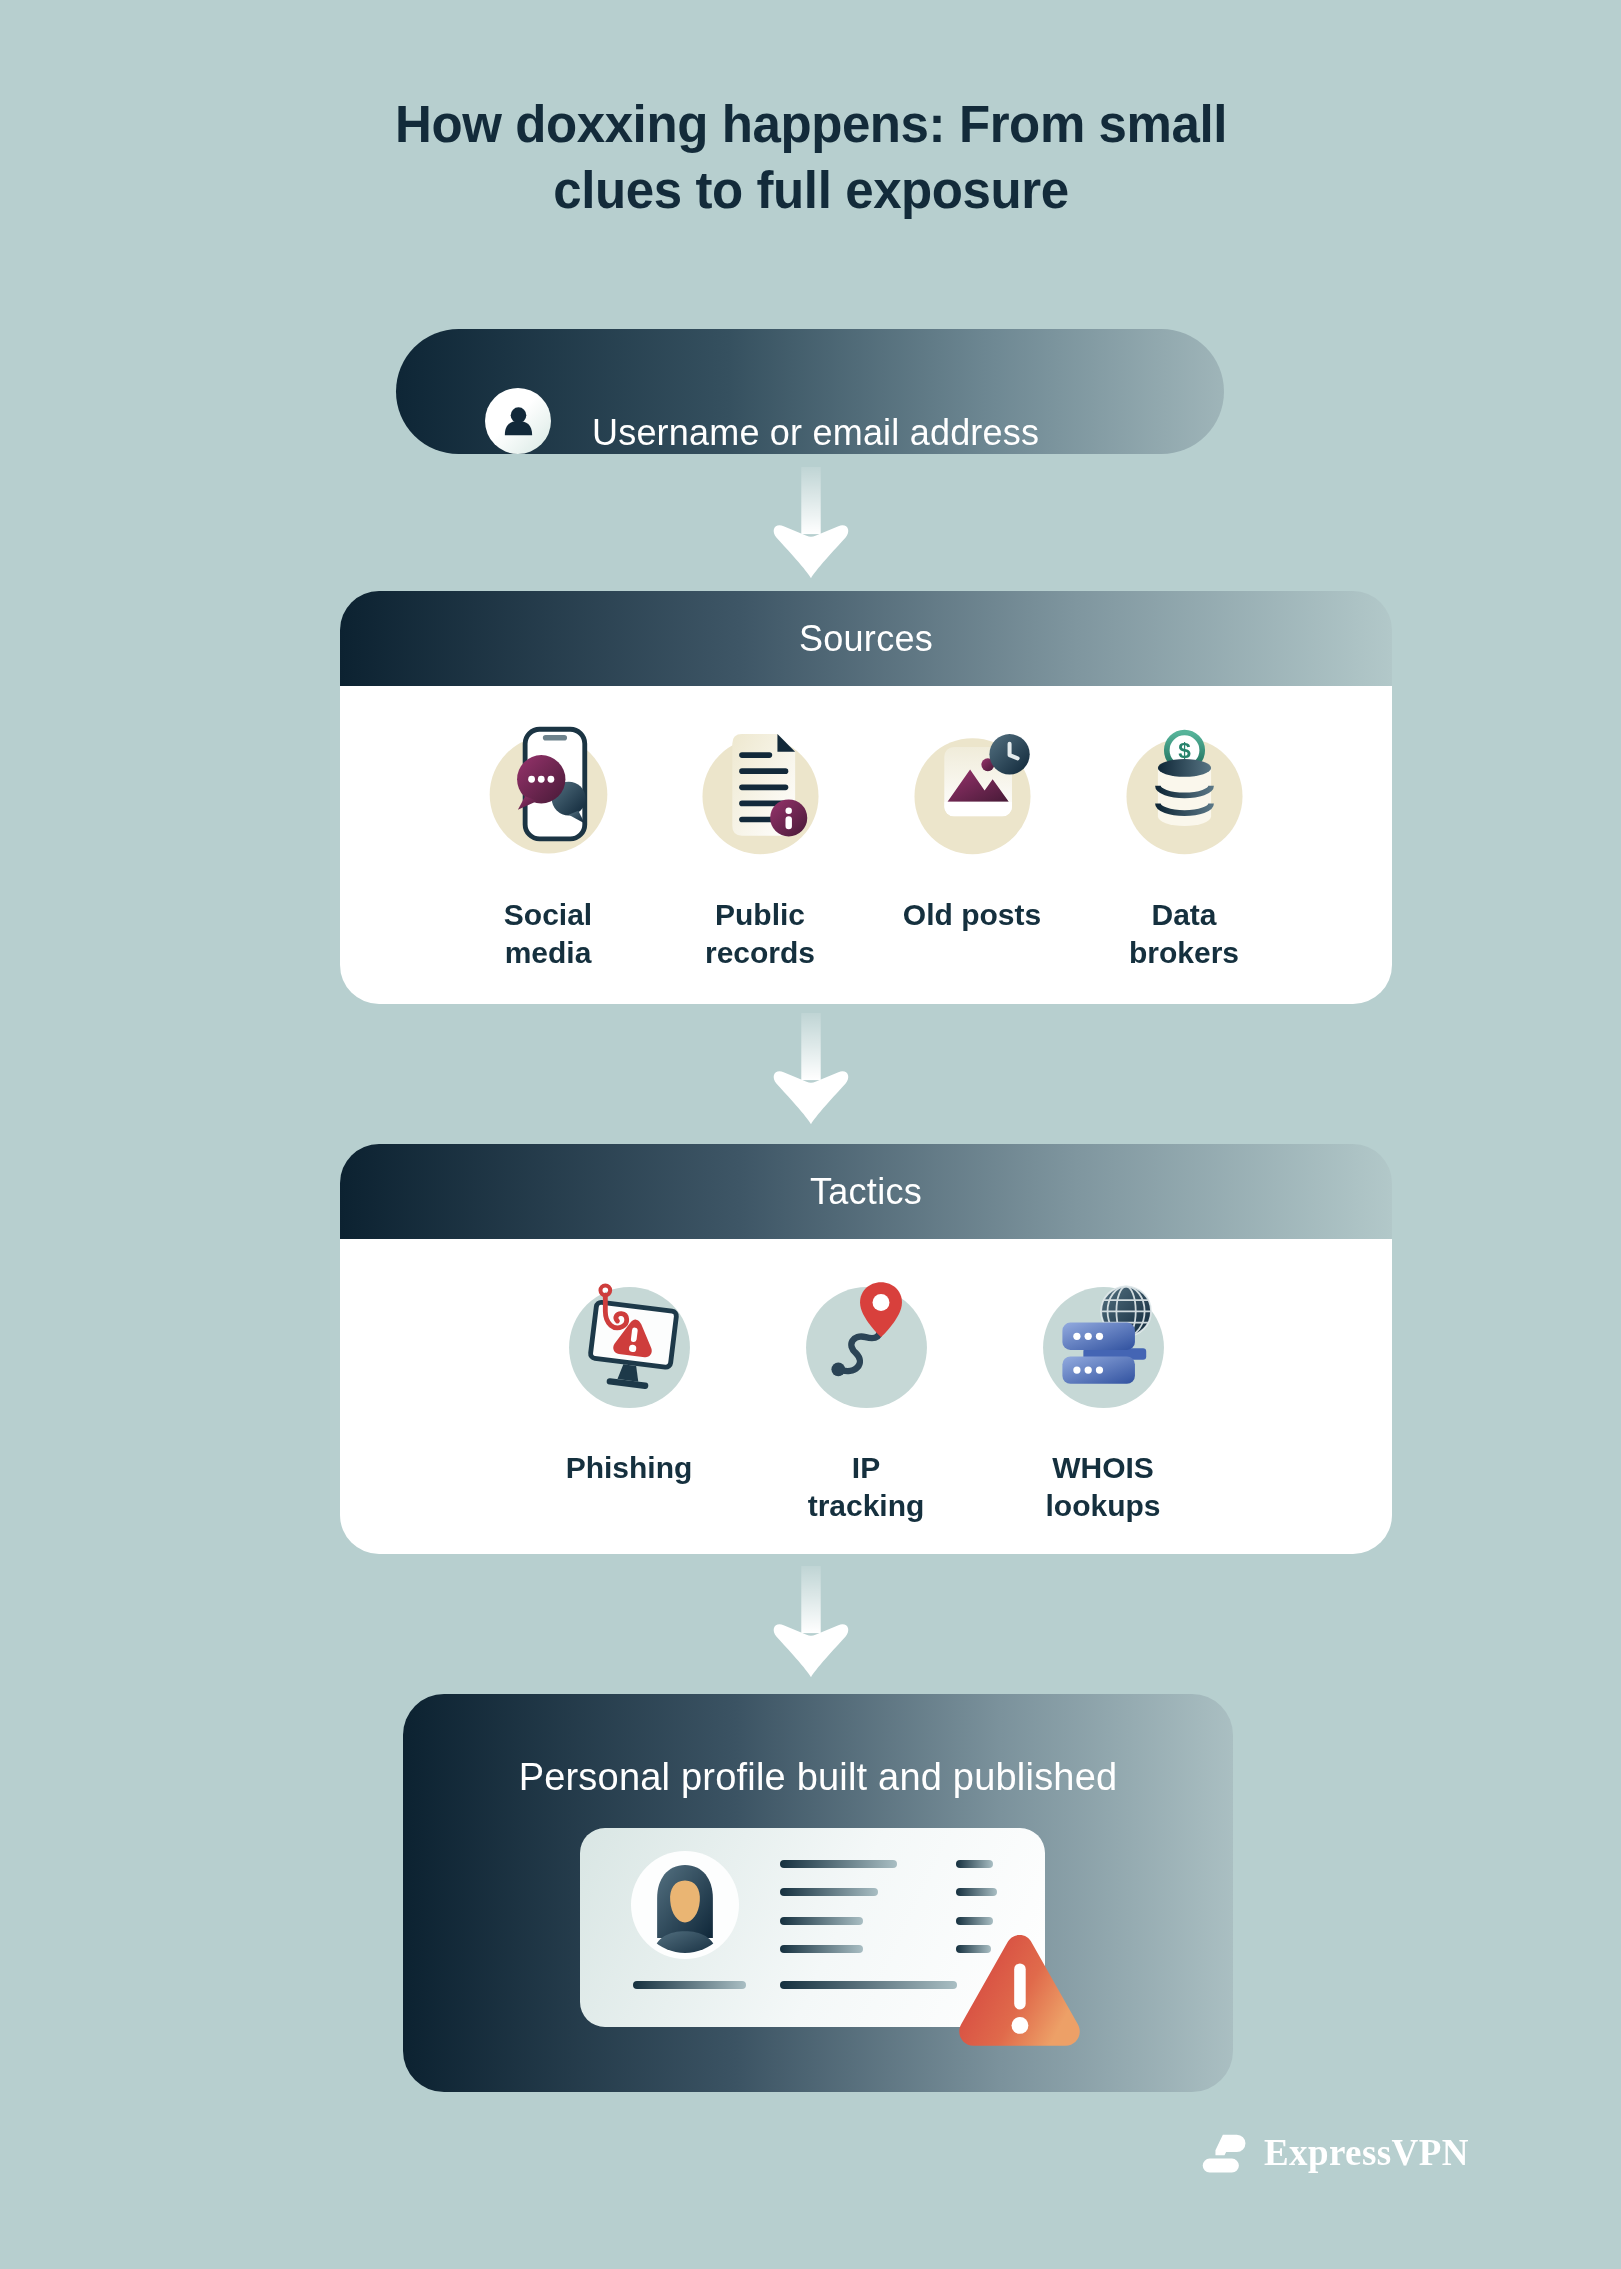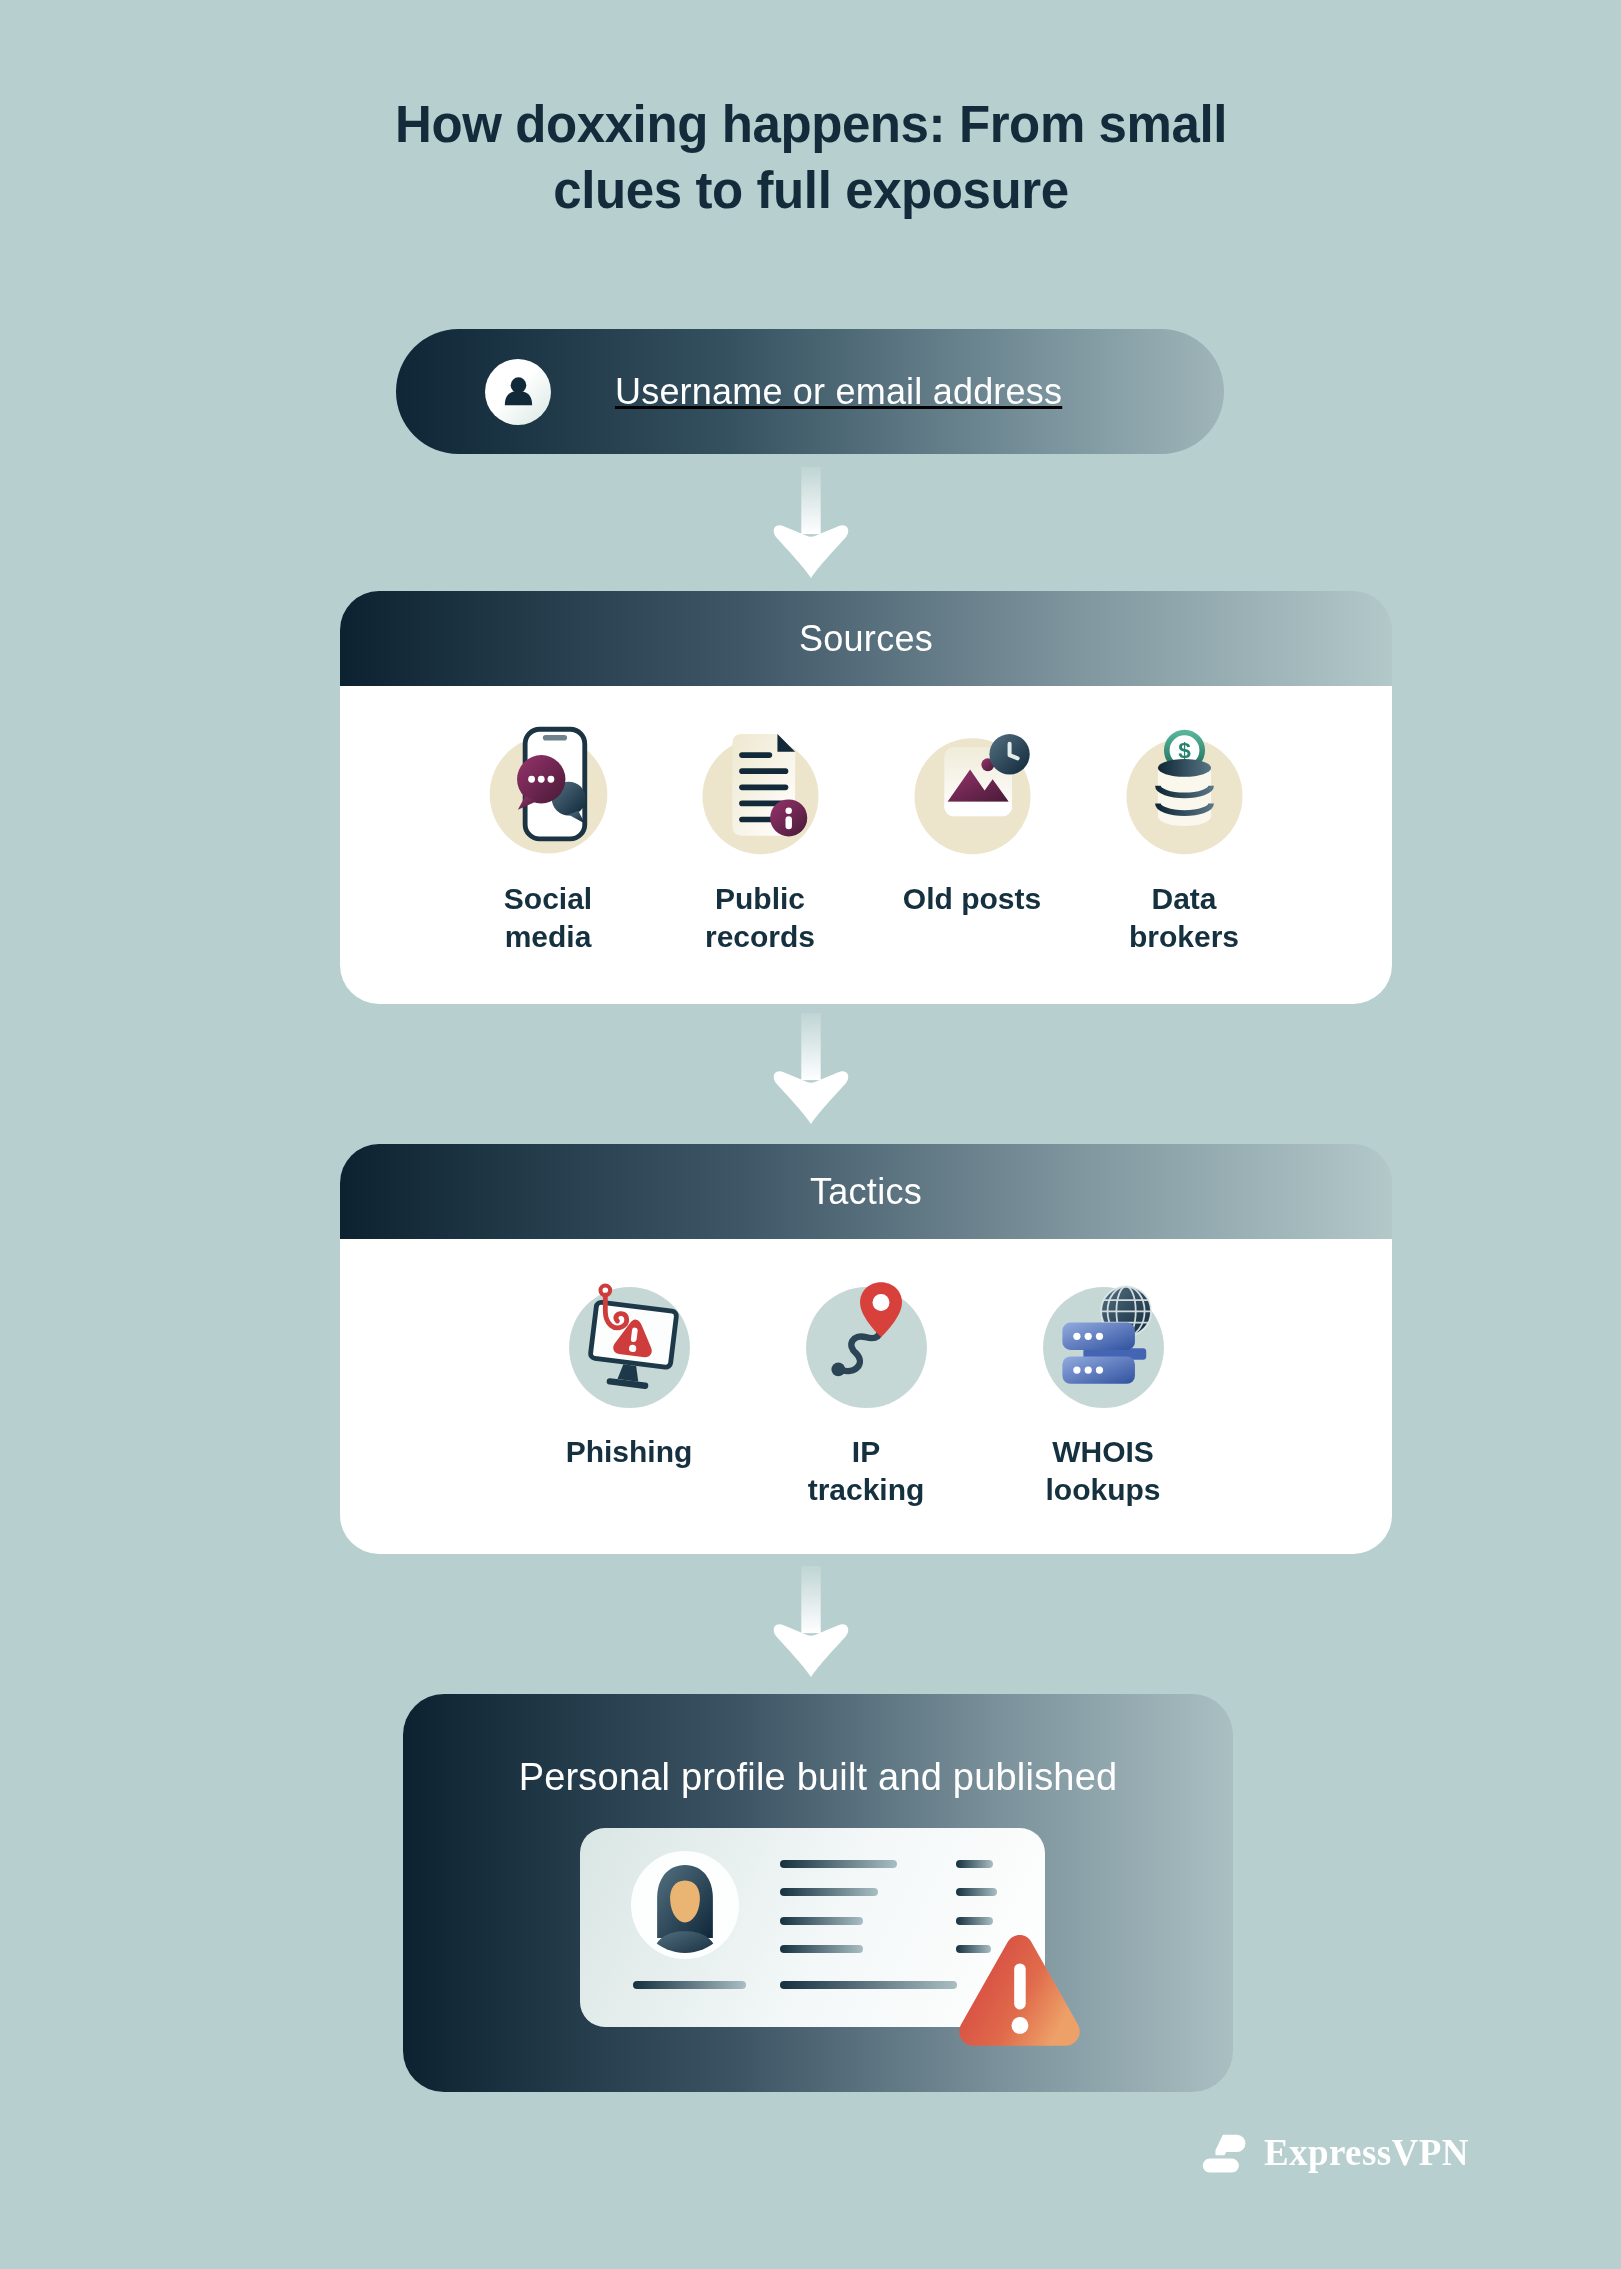--- a/index.html
+++ b/index.html
@@ -15,21 +15,21 @@
     max-width:940px;
     text-align:center;
     font-size:51px;line-height:1.3;font-weight:600;
     color:#132b3a;letter-spacing:-0.4px;
   }
   
   .pill{
     position:absolute;left:396px;top:329px;width:828px;height:125px;
     border-radius:63px;
     background:linear-gradient(90deg,#0e2636 0%,#35505f 40%,#6e8893 72%,#9fb5b9 100%);
-    display:flex;align-items:center;padding-left:89px;box-sizing:border-box;gap:64px;text-decoration:underline;
+    display:flex;align-items:flex-end;padding-left:89px;box-sizing:border-box;gap:41px;
   }
   .pill-icon-circle{
     width:66px;height:66px;border-radius:50%;
     background:linear-gradient(135deg,#ffffff 45%,#d7e8e3 100%);
     display:flex;align-items:center;justify-content:center;flex:0 0 auto;
   }
   .pill-label{color:#ffffff;font-size:36px;font-weight:500;letter-spacing:0.2px;}
   
   .flow-arrow{position:absolute;left:757px;width:108px;height:113px;}
   .arrow-1{top:467px;} .arrow-2{top:1013px;} .arrow-3{top:1566px;}
@@ -47,21 +47,21 @@
     background:#ffffff;border-radius:0 0 39px 39px;
     height:calc(100% - 95px);box-sizing:border-box;
     display:flex;justify-content:center;align-items:flex-start;
     padding-top:32px;
   }
   .card-sources .card-body{gap:35px;}
   .card-tactics .card-body{gap:60px;}
   .flow-item{display:flex;flex-direction:column;align-items:center;width:177px;}
   .flow-item svg{width:137px;height:137px;}
   .flow-item-label{
-    margin-top:25px;text-align:center;max-width:151px;
+    margin-top:41px;text-align:center;max-width:151px;
     font-size:30px;line-height:1.28;font-weight:600;color:#15303e;
   }
   
   .outcome{
     position:absolute;left:403px;top:1694px;width:830px;height:398px;border-radius:41px;
     background:linear-gradient(90deg,#0c2231 0%,#3b5363 40%,#7b929c 72%,#aabfc2 100%);
   }
   .outcome-title{
     position:absolute;top:62px;left:0;width:100%;margin:0;
     text-align:center;color:#ffffff;font-size:38px;font-weight:500;letter-spacing:0.2px;

